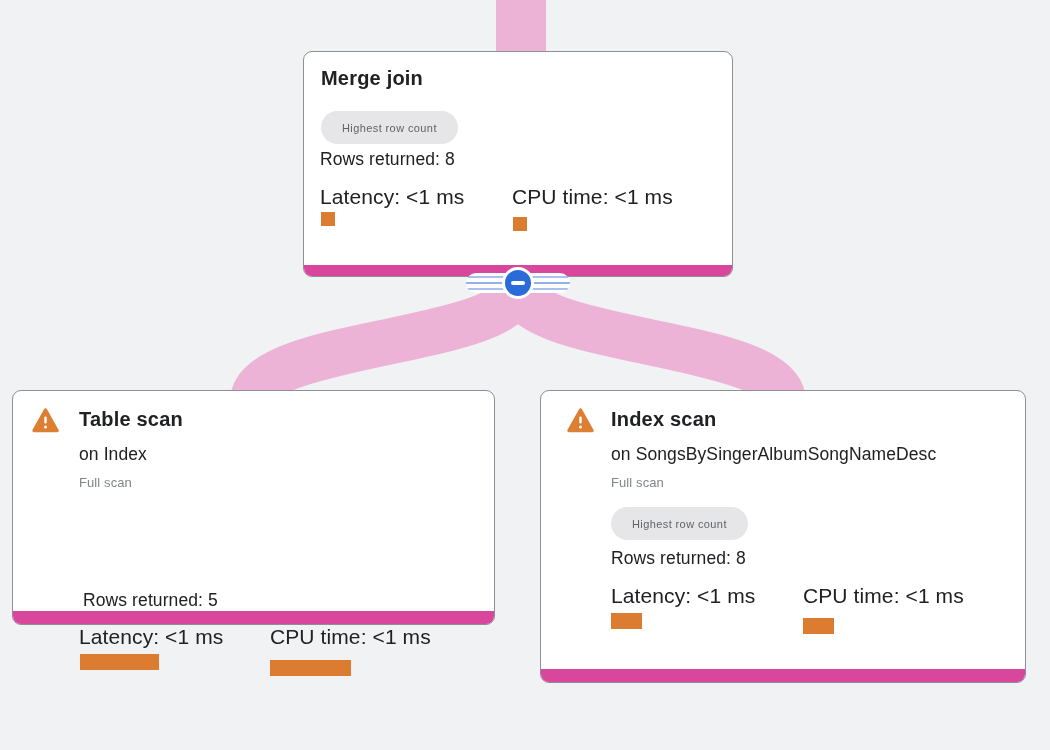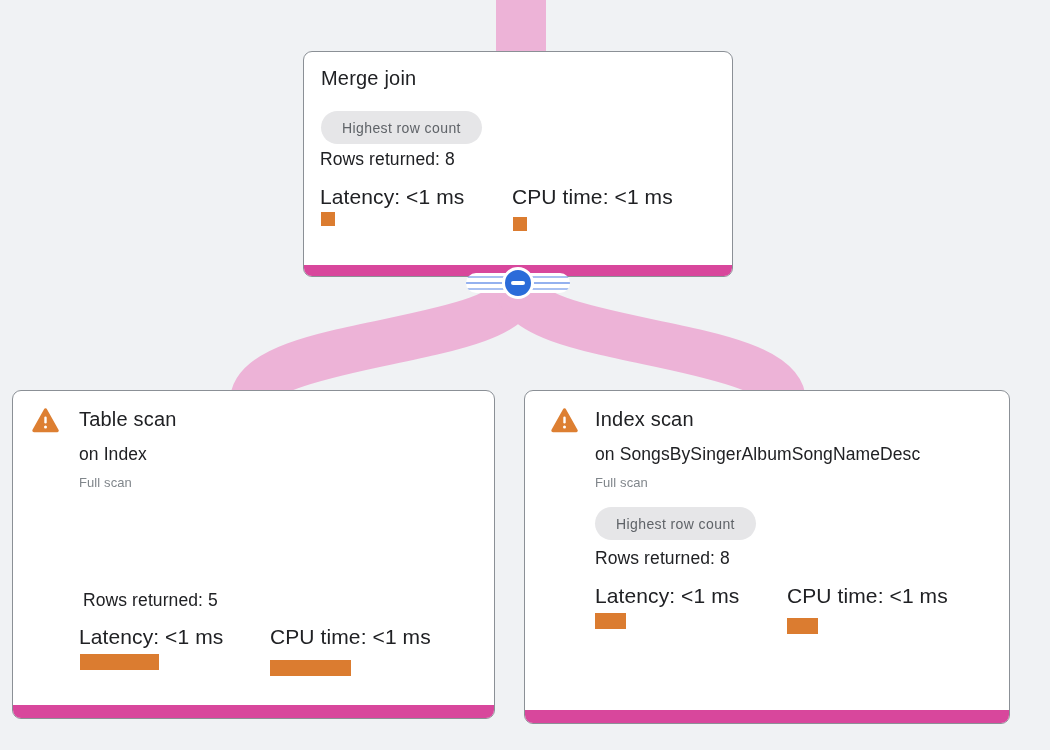--- a/index.html
+++ b/index.html
@@ -11,30 +11,30 @@
   *{margin:0;padding:0;box-sizing:border-box}
   html,body{width:1050px;height:750px;overflow:hidden}
   body{background:var(--background);font-family:"Liberation Sans","DejaVu Sans",sans-serif;color:var(--text-primary);position:relative}
   .stage{position:absolute;inset:0;width:1050px;height:750px}
   svg.edges{position:absolute;left:0;top:0;z-index:0}
 
   .card{position:absolute;background:#fff;border:1px solid var(--card-border);border-radius:9px;z-index:2}
   .accent{position:absolute;left:0;right:0;bottom:0;background:var(--accent-magenta);border-radius:0 0 8px 8px}
   .card-merge{left:303px;top:51px;width:430px;height:226px}
   .card-merge .accent{height:11px}
-  .card-table{left:12px;top:390px;width:483px;height:329px}
+  .card-table{left:12px;top:390px;width:483px;height:235px}
   .card-table .accent{height:13px}
-  .card-index{left:524px;top:390px;width:486px;height:334px}
+  .card-index{left:540px;top:390px;width:486px;height:293px}
   .card-index .accent{height:13px}
 
-  .card-title{position:absolute;font-size:20px;font-weight:400;letter-spacing:.2px;color:var(--text-primary);white-space:nowrap}
+  .card-title{position:absolute;font-size:20px;font-weight:700;letter-spacing:.2px;color:var(--text-primary);white-space:nowrap}
   .node-target{position:absolute;font-size:17.5px;letter-spacing:.1px;color:var(--text-primary);white-space:nowrap}
   .node-scan{position:absolute;font-size:13px;letter-spacing:.1px;color:var(--text-secondary);white-space:nowrap}
   .badge{position:absolute;height:33px;display:inline-flex;align-items:center;padding:0 21px;
-         background:var(--badge-bg);color:var(--badge-text);font-size:14px;letter-spacing:.4px;
+         background:var(--badge-bg);color:var(--badge-text);font-size:11px;letter-spacing:.4px;
          border-radius:17px;white-space:nowrap}
   .rows{position:absolute;font-size:17.5px;letter-spacing:.1px;white-space:nowrap}
   .mlabel{position:absolute;font-size:21px;letter-spacing:.1px;white-space:nowrap}
   .mbar{position:absolute;background:var(--metric-orange)}
 
   .warn{position:absolute;width:27px;height:25px}
 
   .card-merge .card-title{left:17px;top:15px}
   .card-merge .badge.b0{left:17px;top:59px}
   .card-merge .rows{left:16px;top:97px}

